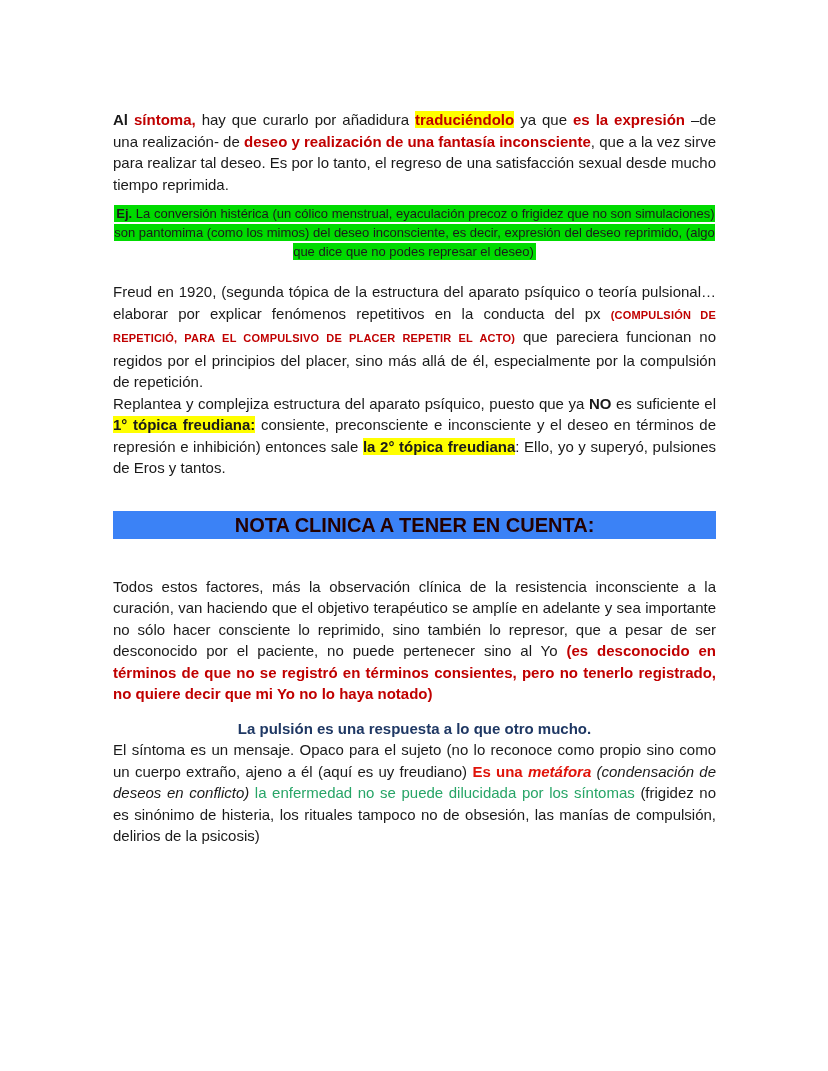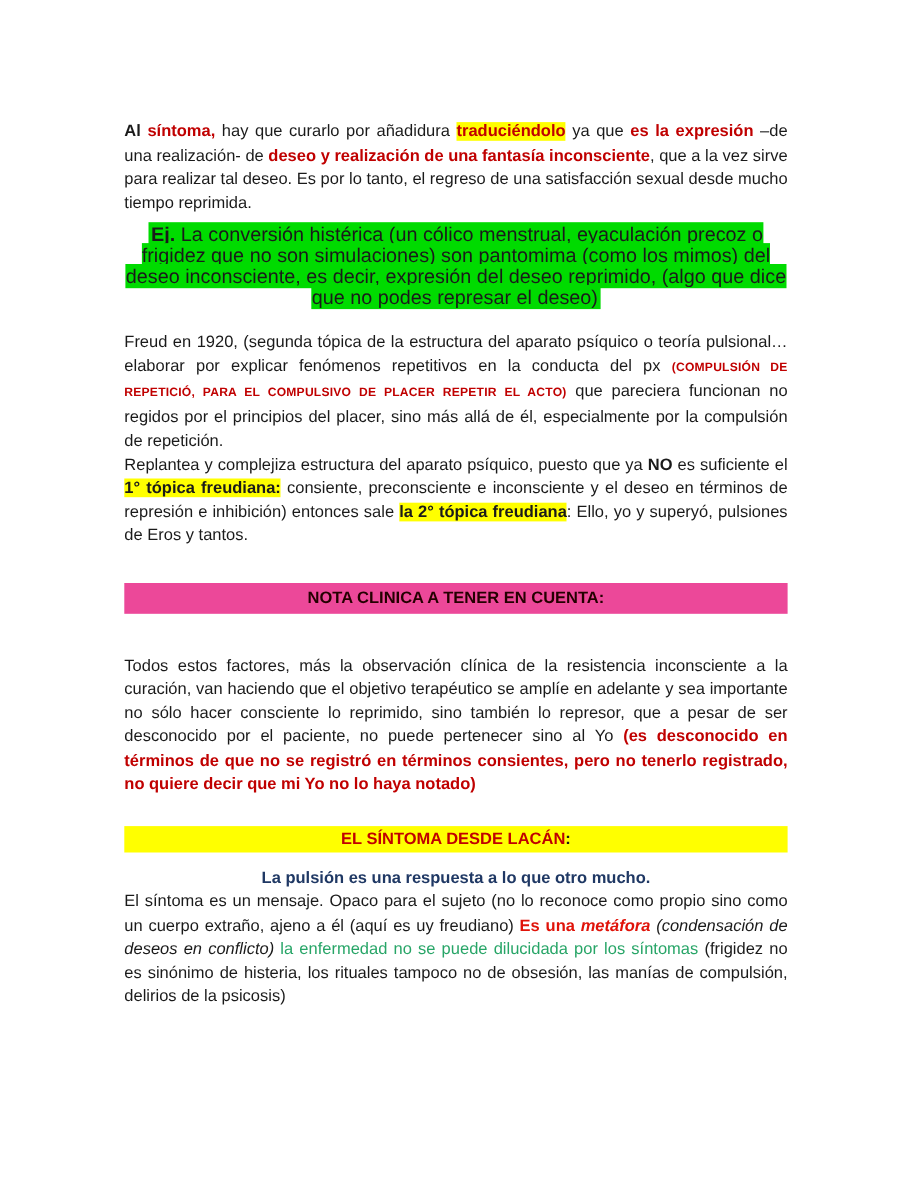--- a/index.html
+++ b/index.html
@@ -33,30 +33,30 @@
   .greentx { color: #27a567; }
   .hl-y   { background: #ffff00; }
   .hl-g   { background: #00db00; padding: 1px 2px; }
   .caps-red {
     color: #c00000;
     font-weight: bold;
     font-size: 11px;
     letter-spacing: 0.2px;
   }
   #p-sintoma    { margin-top: 93px; }
-  #ej-verde     { margin-top: 9px; font-size: 18px; line-height: 19px; }
+  #ej-verde     { margin-top: 9px; font-size: 13px; line-height: 19px; }
   #p-freud      { margin-top: 20px; }
   #p-replantea  { }
   #nota-amarilla{ margin-top: 10px; }
   #banner-nota  {
     margin-top: 32px;
-    background: #ec4899;
+    background: #3b82f6;
     height: 28px;
     line-height: 28px;
-    font-size: 15px;
+    font-size: 20px;
     font-weight: bold;
     color: #240000;
     text-align: center;
   }
   #p-todos      { margin-top: 37px; }
   #banda-lacan  {
     margin-top: 27px;
     background: #ffff00;
     padding: 3px 0 4px 0;
     font-size: 15px;
@@ -78,20 +78,19 @@
 
     <p class="para" id="p-freud"><span>Freud en 1920, (segunda tópica de la estructura del aparato psíquico o teoría pulsional… elaborar por explicar fenómenos repetitivos en la conducta del px </span><span class="caps-red">(COMPULSIÓN DE REPETICIÓ, PARA EL COMPULSIVO DE PLACER REPETIR EL ACTO)</span><span> que pareciera funcionan no regidos por el principios del placer, sino más allá de él, especialmente por la compulsión de repetición.</span></p>
 
     <p class="para" id="p-replantea"><span>Replantea y complejiza estructura del aparato psíquico, puesto que ya </span><span class="b">NO</span><span> es suficiente el </span><span class="b hl-y">1° tópica freudiana:</span><span> consiente, preconsciente e inconsciente y el deseo en términos de represión e inhibición) entonces sale </span><span class="b hl-y">la 2° tópica freudiana</span><span>: Ello, yo y superyó, pulsiones de Eros y tantos.</span></p>
 
 
     <div id="banner-nota">NOTA CLINICA A TENER EN CUENTA:</div>
 
     <p class="para" id="p-todos"><span>Todos estos factores, más la observación clínica de la resistencia inconsciente a la curación, van haciendo que el objetivo terapéutico se amplíe en adelante y sea importante no sólo hacer consciente lo reprimido, sino también lo represor, que a pesar de ser desconocido por el paciente, no puede pertenecer sino al Yo </span><span class="redb">(es desconocido en términos de  que no se registró en términos consientes, pero no tenerlo registrado, no quiere decir que mi Yo no lo haya notado)</span></p>
 
-    <div id="banda-lacan"><span class="redb">EL SÍNTOMA DESDE LACÁN</span><span>:</span></div>
 
     <p class="para center navy" id="p-pulsion">La pulsión es una respuesta a lo que otro mucho.</p>
 
     <p class="para" id="p-final"><span>El síntoma es un mensaje. Opaco para el sujeto (no lo reconoce como propio sino como un cuerpo extraño, ajeno a él (aquí es uy freudiano) </span><span class="redbright">Es una </span><span class="redbright i">metáfora</span><span class="i"> (condensación de deseos en conflicto) </span><span class="greentx"> la enfermedad no se puede dilucidada por los síntomas </span><span>(frigidez no es sinónimo de histeria, los rituales tampoco no de obsesión, las manías de compulsión, delirios de la psicosis)</span></p>
 
   </div>
 </div>
 
 </body></html>

